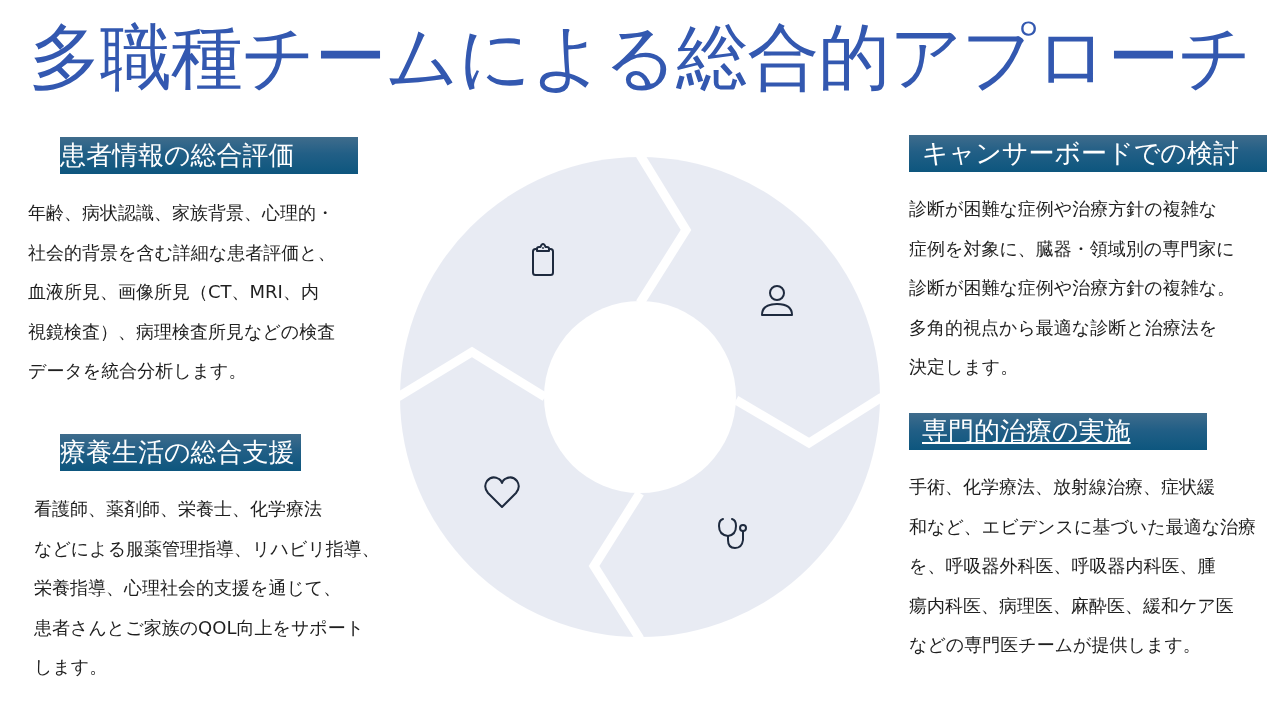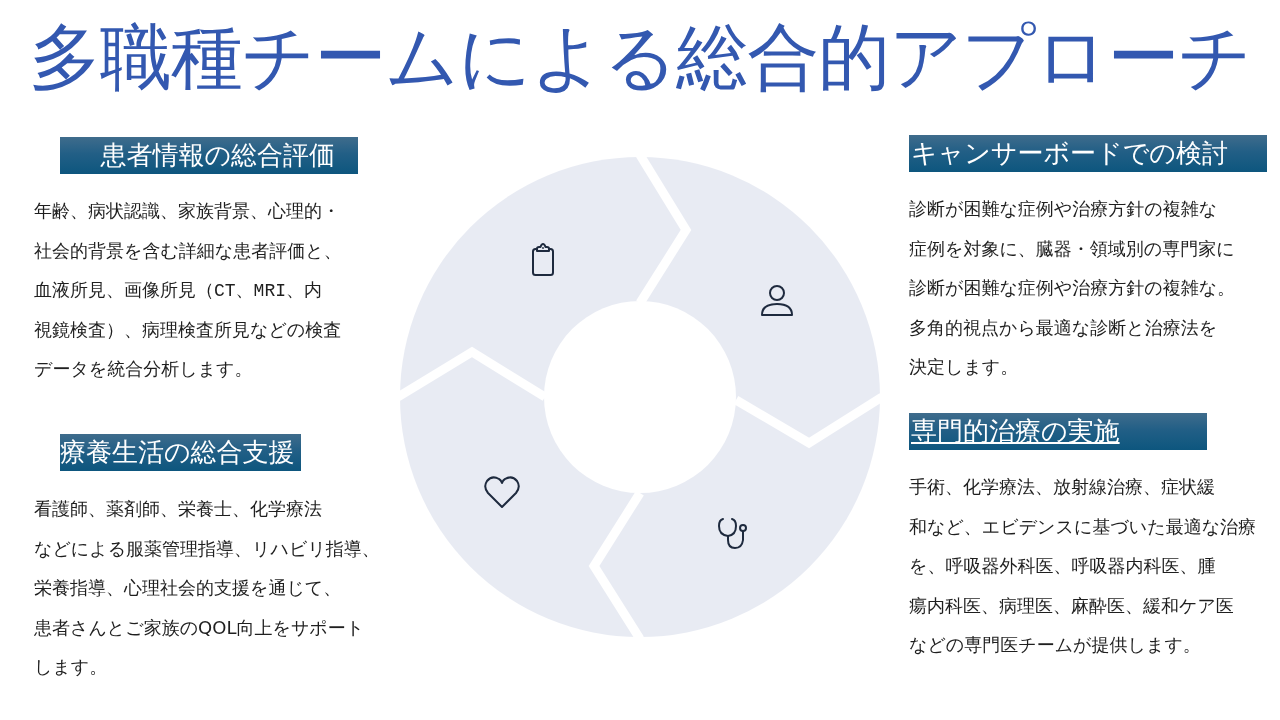--- a/index.html
+++ b/index.html
@@ -31,22 +31,22 @@
       position: absolute;
       height: 37px;
       background: linear-gradient(to bottom, #3f6c8c 0%, #225f86 45%, #0d567e 100%);
       color: #ffffff;
       font-size: 26px;
       line-height: 37px;
       white-space: nowrap;
       overflow: hidden;
       box-sizing: border-box;
     }
-    .hdr.left { text-align: right; padding-right: 23px; }
-    .hdr.right { text-align: left; padding-left: 2px; }
+    .hdr.left { padding-right: 23px; }
+    .hdr.right { text-align: left; padding-left: 13px; }
     .body-text {
       position: absolute;
       font-size: 18px;
       line-height: 39.5px;
       color: #1f1f1f;
       letter-spacing: 0px;
     }
     .body-text .ln { display: block; white-space: nowrap; }
     .diagram {
       position: absolute;
@@ -63,21 +63,21 @@
     }
   </style>
 </head>
 <body>
 
 <div class="title">多職種チームによる総合的アプローチ</div>
 
 <div class="hdr left" style="left:60px; top:137px; width:298px;">
   <span>患者情報の総合評価</span>
 </div>
-<div class="body-text" style="left:34px; top:193px;font-family:Liberation Mono, monospace;">
+<div class="body-text" style="left:28px; top:193px;">
   <span class="ln">年齢、病状認識、家族背景、心理的・</span>
   <span class="ln">社会的背景を含む詳細な患者評価と、</span>
   <span class="ln">血液所見、画像所見（CT、MRI、内</span>
   <span class="ln">視鏡検査）、病理検査所見などの検査</span>
   <span class="ln">データを統合分析します。</span>
 </div>
 
 <div class="hdr left" style="left:60px; top:434px; width:241px;">
   <span>療養生活の総合支援</span>
 </div>

